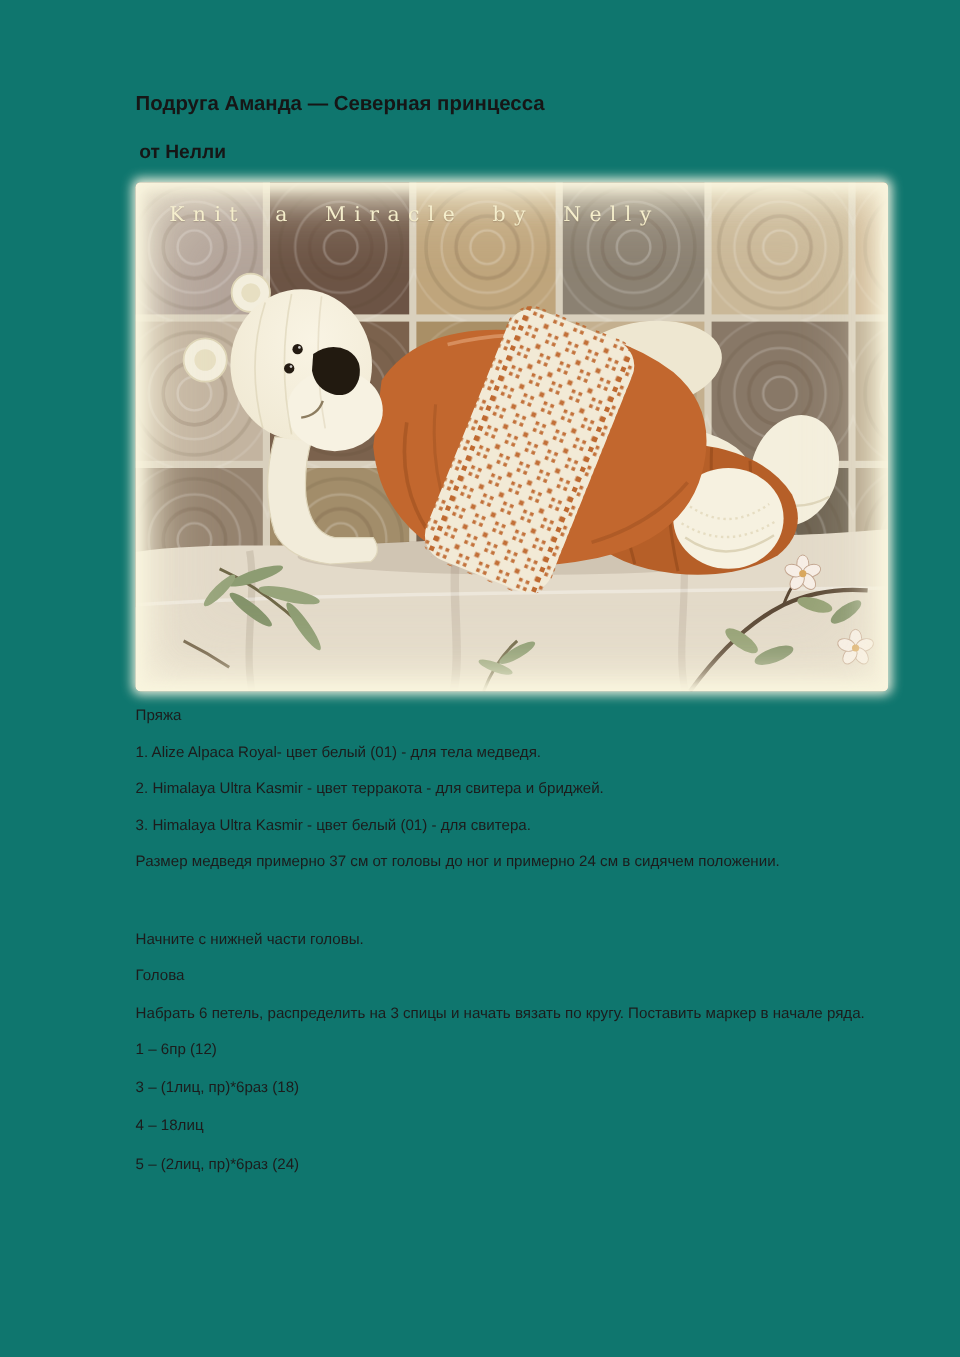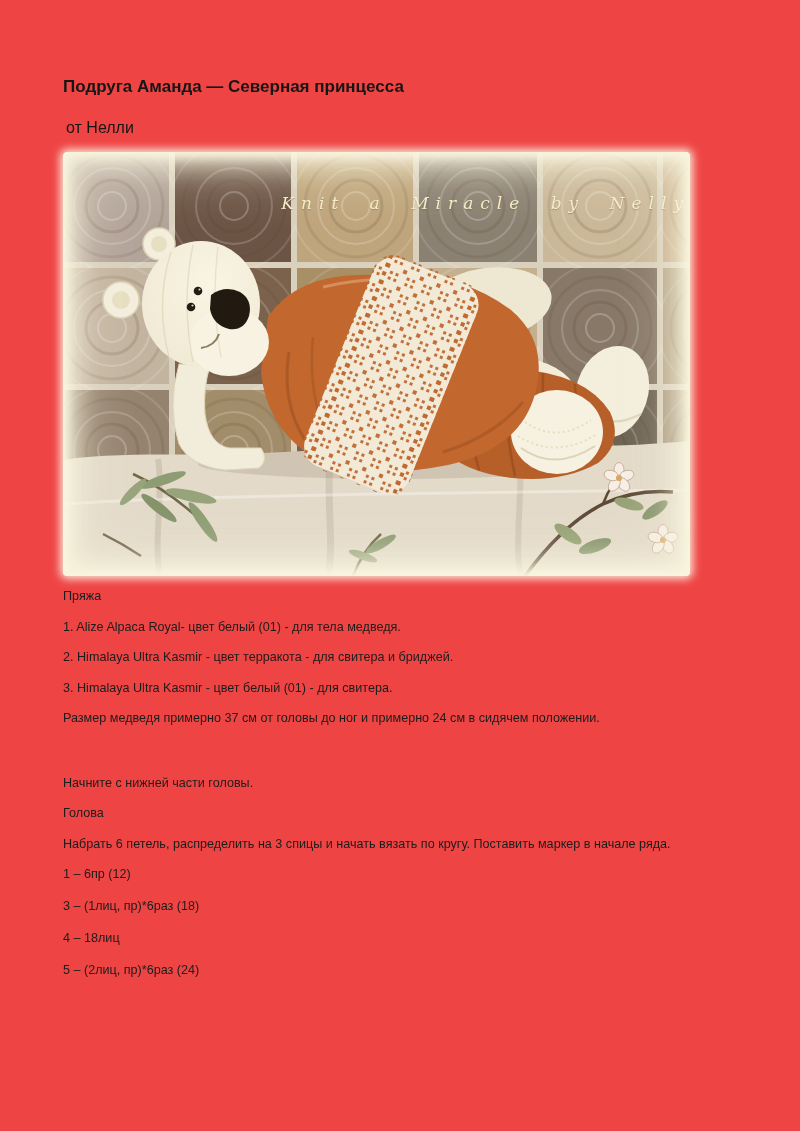--- a/index.html
+++ b/index.html
@@ -1,57 +1,55 @@
 <!DOCTYPE html>
 <html><head>
 <meta charset="utf-8">
 <style>
   html,body{margin:0;padding:0;background:#ffffff;}
   .page{
     position:relative;
     width:800px;height:1131px;
-    background:#ef4444;
+    background:#0f766e;
     font-family:"Liberation Sans",sans-serif;
     color:#1c1c1c;
     box-sizing:border-box;
-    padding:76px 72px 0 63px;
+    padding:76px 72px 0 113px;
     overflow:hidden;
   }
   h1.doc-title{
     font-size:17px;line-height:22px;margin:0;font-weight:bold;color:#161616;
   }
   h2.doc-byline{
-    font-size:16px;line-height:20px;margin:20px 0 0;font-weight:normal;color:#161616;
+    font-size:16px;line-height:20px;margin:20px 0 0;font-weight:bold;color:#161616;
     padding-left:3px;
   }
   
   .photo{
     position:relative;
     width:627px;height:424px;
     margin-top:14px;
     overflow:hidden;
     border-radius:4px;
     box-shadow:0 0 9px 3px rgba(250,246,228,0.9);
     background:#cfc2ab;
   }
   .photo svg{position:absolute;inset:0;display:block;}
   .watermark{
     position:absolute;top:17px;left:0;width:100%;
-    text-align:right;
+    text-align:left;
     font-family:"DejaVu Serif","Liberation Serif",serif;
-    font-style:italic;
     font-size:17px;
     letter-spacing:7px;
     word-spacing:12px;
     color:#f4ecc6;
     text-shadow:0 1px 1px rgba(90,70,50,0.35);
     white-space:nowrap;
     padding-left:28px;
     box-sizing:border-box;
-    margin-top:24px;
   }
   .torn-edge{
     position:absolute;inset:0;
     border-radius:4px;
     box-shadow:
       inset 0 0 10px 5px #f9f5de,
       inset 0 0 26px 12px rgba(249,245,222,0.85),
       inset 0 0 55px 22px rgba(249,245,222,0.38);
     pointer-events:none;
   }

